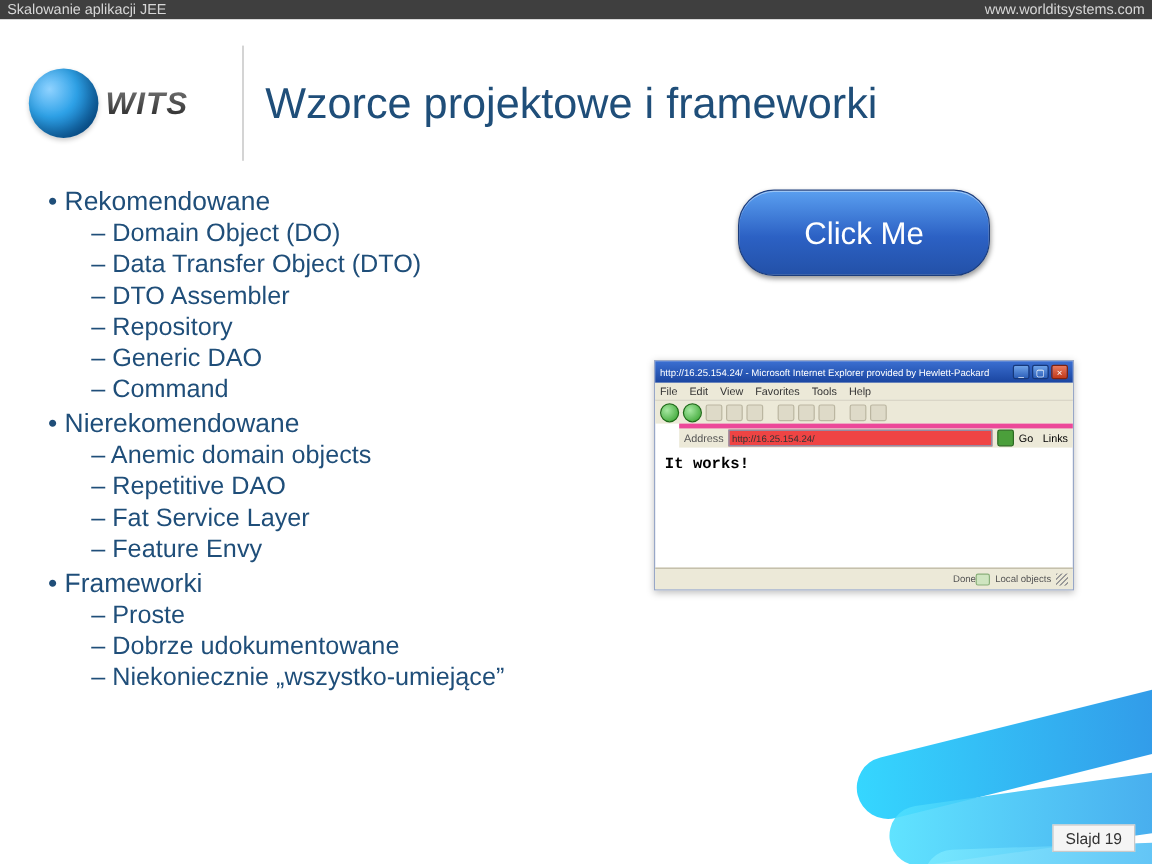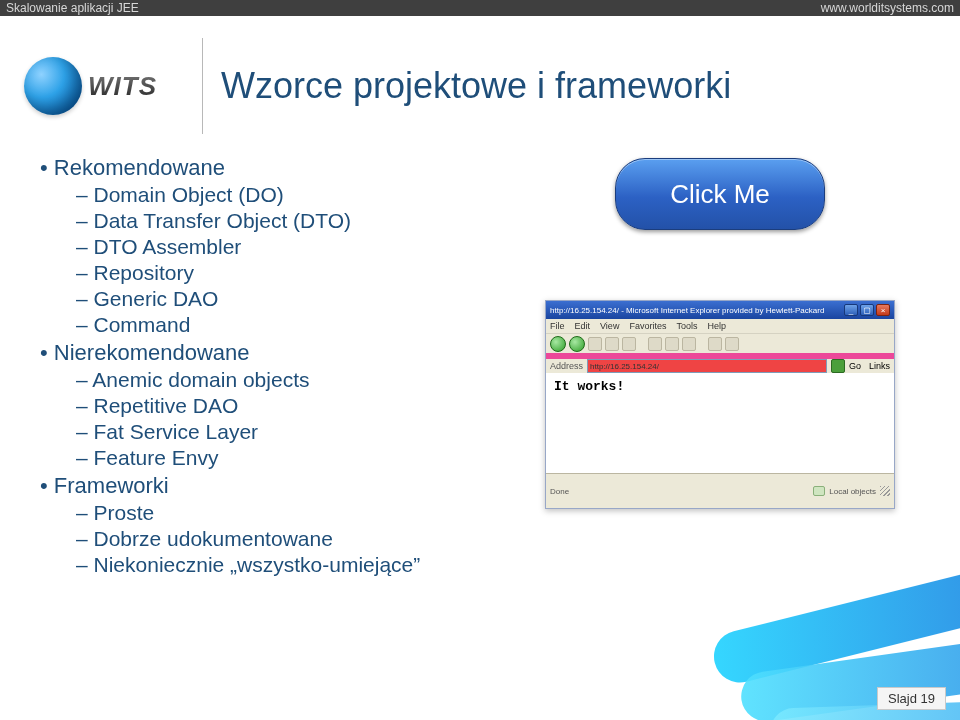--- a/index.html
+++ b/index.html
@@ -123,26 +123,26 @@
   }
   .bm-winbtns { display: flex; gap: 2px; }
   .bm-winbtn { width: 14px; height: 12px; background: linear-gradient(#6ea2e8,#2c5fb9); border: 1px solid #17387a; border-radius: 2px; display:flex; align-items:center; justify-content:center; font-size:8px; color:#fff; }
   .bm-close { background: linear-gradient(#e87a5e,#c23a1a); border-color:#7d2210; }
   .bm-menubar { background: #ece9d8; padding: 2px 4px; display: flex; gap: 10px; color: #333; height: 14px; align-items:center; }
   .bm-toolbar { background: #ece9d8; padding: 2px 4px; display: flex; gap: 3px; align-items:center; height: 20px; border-top:1px solid #d5d2c2; }
   .bm-tbtn { width: 16px; height: 16px; border-radius: 50%; }
   .bm-back { background: radial-gradient(circle at 35% 35%, #a7e8a2, #2f9e28); border:1px solid #1e6a18; }
   .bm-fwd { background: radial-gradient(circle at 35% 35%, #a7e8a2, #2f9e28); border:1px solid #1e6a18; }
   .bm-sm { width: 14px; height:14px; background:#dedac8; border:1px solid #bbb6a1; border-radius:2px; }
-  .bm-addr { background:#ece9d8; padding:2px 4px; display:flex; align-items:center; gap:4px; height:20px; border-top:6px solid #ec4899; }
+  .bm-addr { background:#ece9d8; padding:2px 4px; display:flex; align-items:center; gap:4px; height:20px; border-top:4px solid #ec4899;margin-left:20px; }
   .bm-addrlabel { color:#555; }
   .bm-addrbox { flex:1; background:#ef4444; border:1px solid #7f9db9; height:14px; padding:0 2px; display:flex; align-items:center; font-size:8px; color:#333; }
   .bm-go { width:14px; height:14px; background:#4b9f3b; border:1px solid #2c6a22; border-radius:2px; }
   .bm-content { padding: 6px 8px 30px 8px; font-family: Liberation Mono, monospace; font-weight:700; font-size: 13px; color: #000; height: 100px; }
-  .bm-status { background:#ece9d8; border-top:1px solid #bbb6a1; height:18px; display:flex; align-items:center; justify-content:space-between; padding:17px 4px; font-size:8px; color:#555; }
+  .bm-status { background:#ece9d8; border-top:1px solid #bbb6a1; height:18px; display:flex; align-items:center; justify-content:flex-end; padding:0 4px; font-size:8px; color:#555; }
   .bm-statright { display:flex; gap:4px; align-items:center; }
   .bm-statico { width:12px; height:10px; background:#cfe5c0; border:1px solid #8ab07a; border-radius:2px; }
   .bm-grip { width:10px; height:10px; background:repeating-linear-gradient(135deg,#999,#999 1px,transparent 1px,transparent 3px); }
   .footer {
     position: absolute;
     bottom: 0; left: 0; right: 0;
     height: 48px;
   }
   .ribbons {
     position: absolute;

